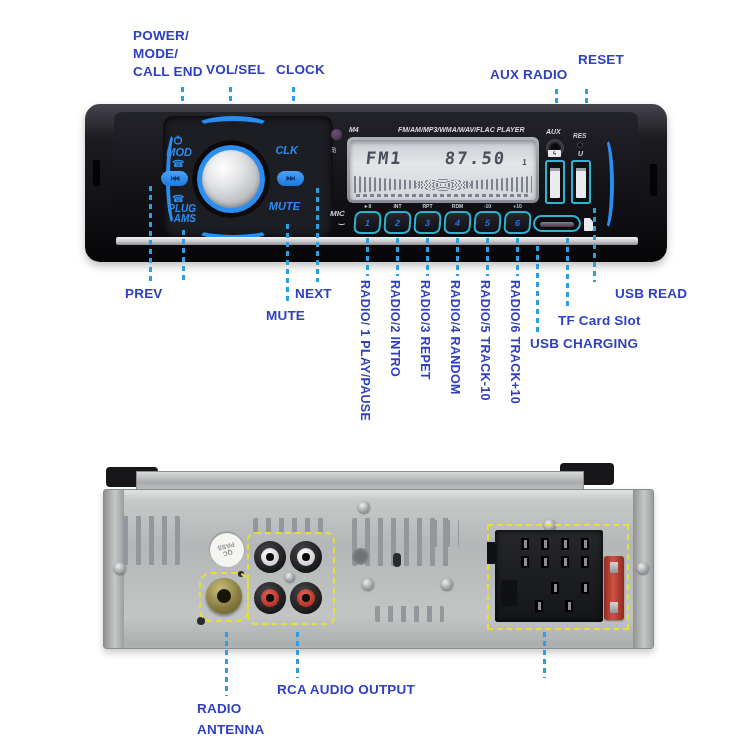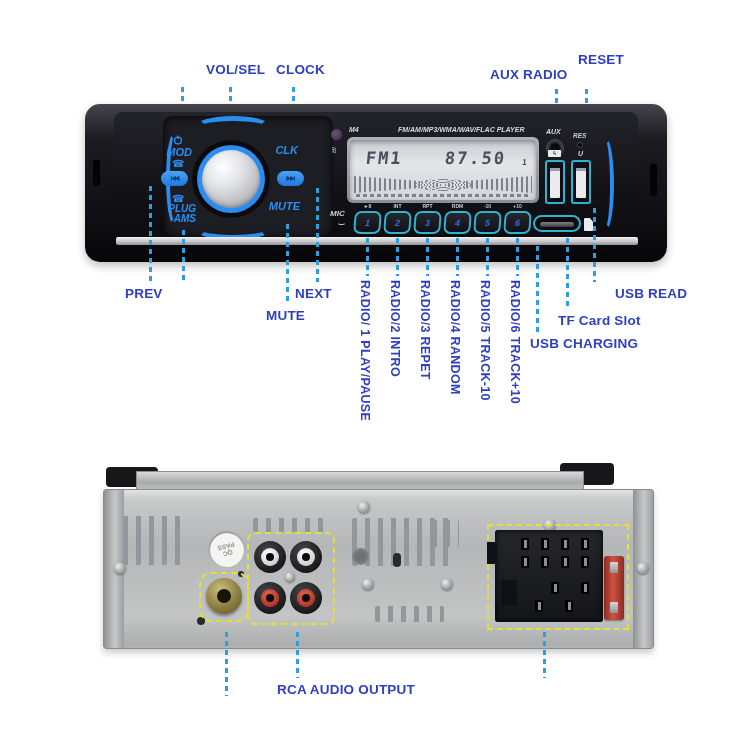--- a/index.html
+++ b/index.html
@@ -151,20 +151,23 @@
   .pin-metal { position:absolute; left:2.5px; top:2px; width:3px; height:8px; background:#8d8f93; }
   .fuse { position:absolute; left:604px; top:556px; width:20px; height:64px; border-radius:3px;
     background:linear-gradient(90deg,#8c2b20,#cf5242 45%,#8c2b20); box-shadow:0 1px 2px rgba(0,0,0,.4); }
   .fuse-slot { position:absolute; left:6px; width:8px; height:11px; background:linear-gradient(180deg,#d8d8d8,#8f9194); border-radius:1px; }
 </style>
 </head>
 <body>
 
 <div id="stage">
 
+  <div class="lbl" style="left:133px;top:27px">POWER/
+MODE/
+CALL END</div>
   <div class="lbl" style="left:206px;top:61px">VOL/SEL</div>
   <div class="lbl" style="left:276px;top:61px">CLOCK</div>
   <div class="lbl" style="left:490px;top:66px">AUX RADIO</div>
   <div class="lbl" style="left:578px;top:51px">RESET</div>
 
   <div class="leader" style="left:181px;top:87px;height:60px"></div>
   <div class="leader" style="left:229px;top:87px;height:92px"></div>
   <div class="leader" style="left:292px;top:87px;height:72px"></div>
   <div class="leader" style="left:555px;top:89px;height:50px"></div>
   <div class="leader" style="left:585px;top:89px;height:49px"></div>
@@ -381,15 +384,17 @@
     <div class="fuse">
       <div class="fuse-slot" style="top:6px"></div>
       <div class="fuse-slot" style="top:46px"></div>
     </div>
   </div>
 
   <div class="leader" style="left:225px;top:632px;height:64px"></div>
   <div class="leader" style="left:296px;top:632px;height:46px"></div>
   <div class="leader" style="left:543px;top:632px;height:46px"></div>
 
+  <div class="lbl" style="left:197px;top:698px;line-height:21px">RADIO
+ANTENNA</div>
   <div class="lbl" style="left:277px;top:681px">RCA AUDIO OUTPUT</div>
 
 </div>
 
 </body></html>

